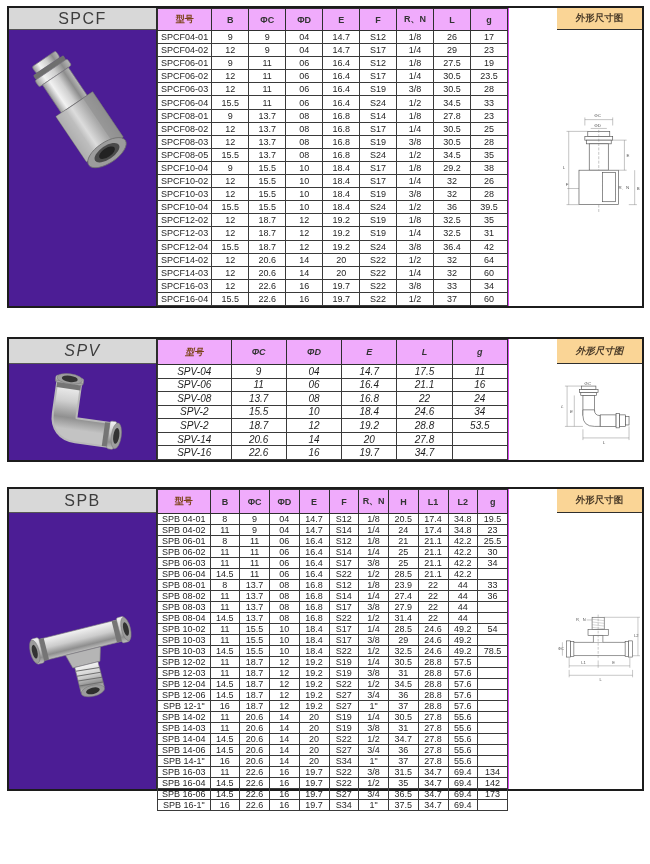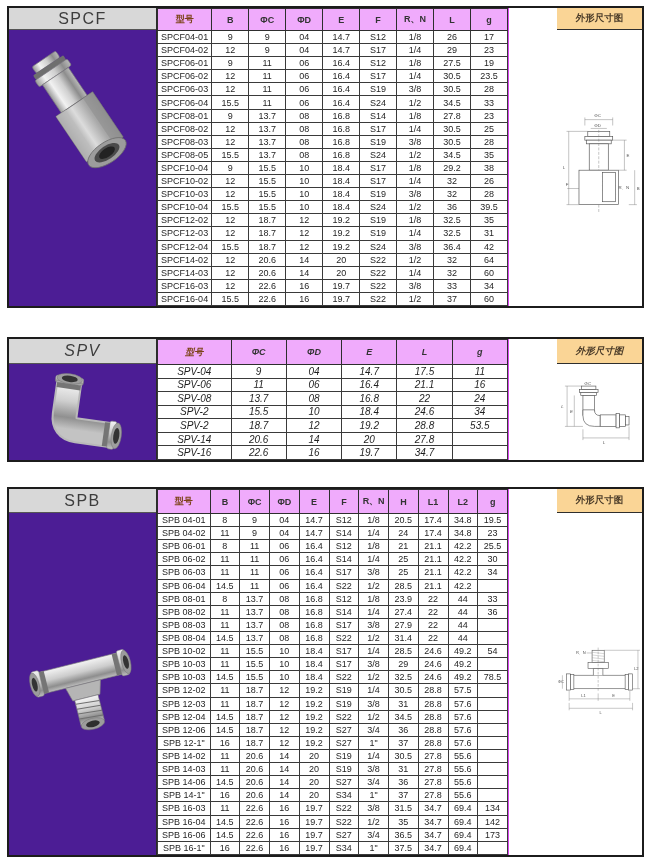--- a/index.html
+++ b/index.html
@@ -45,21 +45,21 @@
   }
   .diagram-header{
     background:#fad596;border-bottom:1px solid #2e2e2e;
     display:flex;align-items:center;justify-content:center;
     font-size:9.5px;font-weight:bold;color:#4a3b28;
     height:var(--hh);box-sizing:border-box;
   }
   .diagram-area{flex:1;display:flex;align-items:center;justify-content:center;}
   #sec-spcf{top:6px;height:302px;--hh:22px;}
   #sec-spv{top:337px;height:125px;font-style:italic;--hh:25px;}
-  #sec-spb{top:487px;height:370px;--hh:24px;}
+  #sec-spb{top:487px;height:304px;--hh:24px;}
   #sec-spcf .photo-area{align-items:flex-start;padding-top:6px;}
   #sec-spv .photo-area{align-items:center;}
   #sec-spb .photo-area{align-items:center;}
   svg text{font-family:"Liberation Sans",sans-serif;}
   .dim{stroke:#777;stroke-width:0.6;fill:none;}
   .part{stroke:#555;stroke-width:0.9;fill:#fff;}
   .lbl{font-size:6px;fill:#555;}
 </style>
 </head>
 <body>
@@ -840,20 +840,33 @@
             <td>14</td>
             <td>20</td>
             <td>S19</td>
             <td>3/8</td>
             <td>31</td>
             <td>27.8</td>
             <td>55.6</td>
             <td></td>
           </tr>
           <tr>
+            <td>SPB 14-04</td>
+            <td>14.5</td>
+            <td>20.6</td>
+            <td>14</td>
+            <td>20</td>
+            <td>S22</td>
+            <td>1/2</td>
+            <td>34.7</td>
+            <td>27.8</td>
+            <td>55.6</td>
+            <td></td>
+          </tr>
+          <tr>
             <td>SPB 14-06</td>
             <td>14.5</td>
             <td>20.6</td>
             <td>14</td>
             <td>20</td>
             <td>S27</td>
             <td>3/4</td>
             <td>36</td>
             <td>27.8</td>
             <td>55.6</td>

